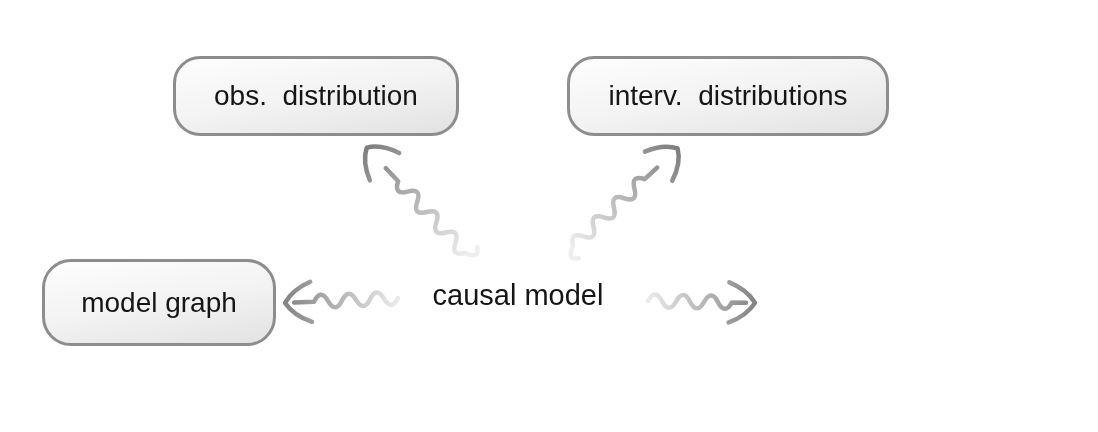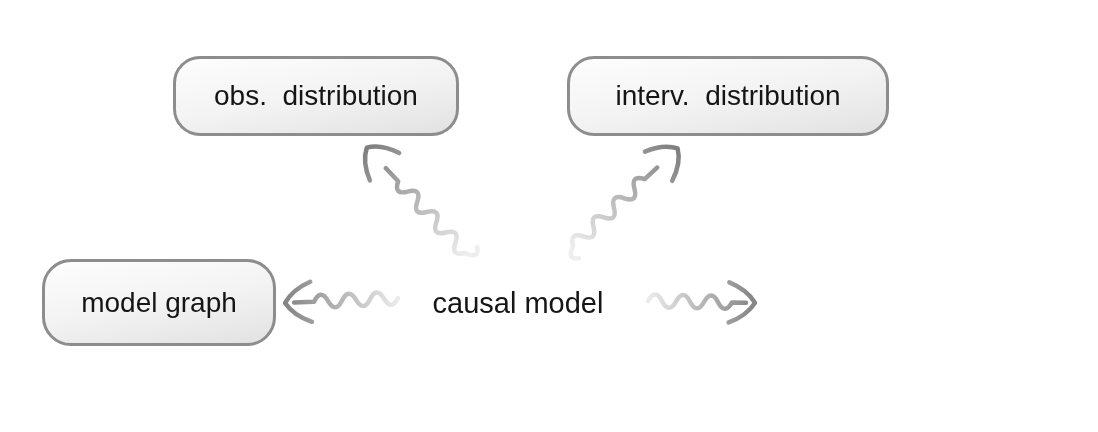--- a/index.html
+++ b/index.html
@@ -30,21 +30,21 @@
     color: #151515;
     white-space: pre;
   }
   #node-obs     { left: 173px; top: 56px;  width: 286px; height: 80px; }
   #node-interv  { left: 567px; top: 56px;  width: 322px; height: 80px; }
   #node-graph   { left: 42px;  top: 259px; width: 234px; height: 87px; border-radius: 29px; }
   #node-counter { left: 772px; top: 261px; width: 274px; height: 81px; }
   .center-label {
     position: absolute;
     left: 408px;
-    top: 284px;
+    top: 276px;
     width: 220px;
     height: 38px;
     line-height: 38px;
     text-align: center;
     font-size: 29px;
     color: #151515;
     white-space: pre;
   }
   .arrow-layer {
     position: absolute;
@@ -62,21 +62,21 @@
 </head>
 <body>
 
 <div class="figure">
 
   <div class="node" id="node-obs">
     <span class="node-label">obs.  distribution</span>
   </div>
 
   <div class="node" id="node-interv">
-    <span class="node-label">interv.  distribution</span>
+    <span class="node-label">interv.  distributions</span>
   </div>
 
   <div class="node" id="node-graph">
     <span class="node-label">model graph</span>
   </div>
 
 
   <div class="center-label">causal model</div>
 
   <svg class="arrow-layer" width="1098" height="432" viewBox="0 0 1098 432">

